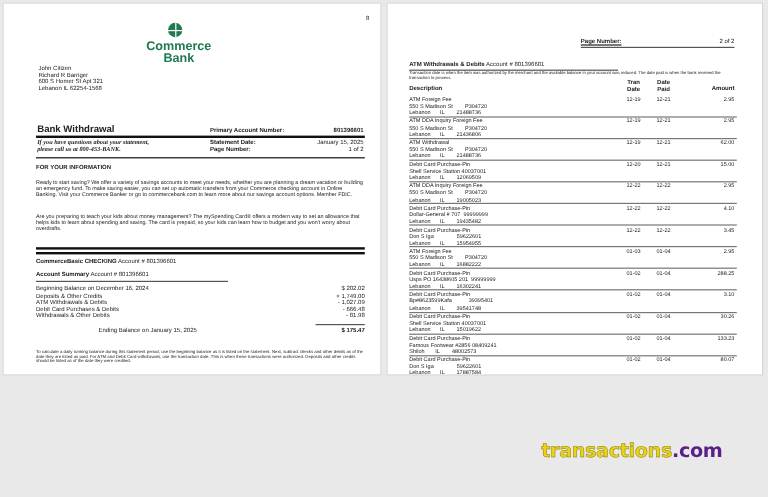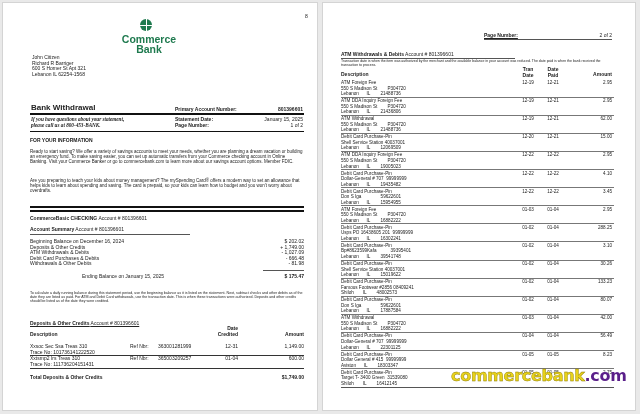--- a/index.html
+++ b/index.html
@@ -1,18 +1,18 @@
 <!DOCTYPE html>
 <html><head>
 <meta charset="utf-8">
 <style>
   * { box-sizing: border-box; margin: 0; padding: 0; }
   html, body { width: 640px; height: 414px; overflow: hidden; background: #e9e9e9; }
   body { font-family: "Liberation Sans", sans-serif; color: #222; position: relative; }
-  .page { position: absolute; top: 2px; background: #fff; height: 409px; border: 1px solid #d4d4d4; overflow: hidden; }
+  .page { position: absolute; top: 2px; background: #fff; height: 311px; border: 1px solid #d4d4d4; overflow: hidden; }
   #p1 { left: 2px; width: 316px; }
   #p2 { left: 322px; width: 314px; }
   .abs { position: absolute; }
   .t5 { font-size: 5px; line-height: 5.6px; }
   .t4 { font-size: 4px; line-height: 4.6px; }
   .t45 { font-size: 4.5px; line-height: 5.2px; }
   .b { font-weight: bold; }
   .r { text-align: right; }
   .logo-globe { position: absolute; left: 137px; top: 16px; width: 12px; height: 12px; border-radius: 50%; background: #1f7a4f; }
   .logo-globe:before, .logo-globe:after { content: ""; position: absolute; background: #fff; }
@@ -311,14 +311,14 @@
         <div class="abs" style="left: 178px; top: 0px; width: 18px; text-align: center;">01-05</div>
         <div class="abs" style="left: 203px; top: 0px; width: 18px; text-align: center;">01-05</div>
         <div class="abs" style="left: 232px; top: 0px; width: 39px; text-align: right;">2.75</div>
       </div>
     </div>
 
   <div class="hr-thin" style="left:18px;top:384px;width:273px;"></div>
 </div>
 
 <div class="wm">
-  <span style="color:#e8d21a;-webkit-text-stroke:0.4px #8a7a00;">commercebank</span><span style="color:#5a1f8a;">.com</span>
+  <span style="color:#e8d21a;-webkit-text-stroke:0.4px #8a7a00;">transactions</span><span style="color:#5a1f8a;">.com</span>
 </div>
 
 </body></html>

